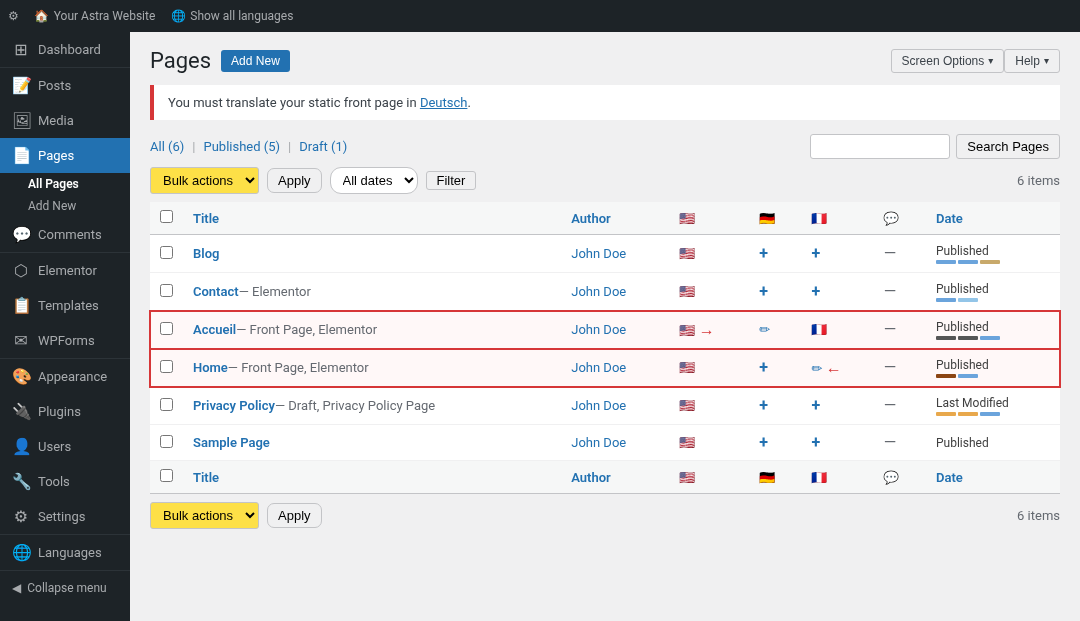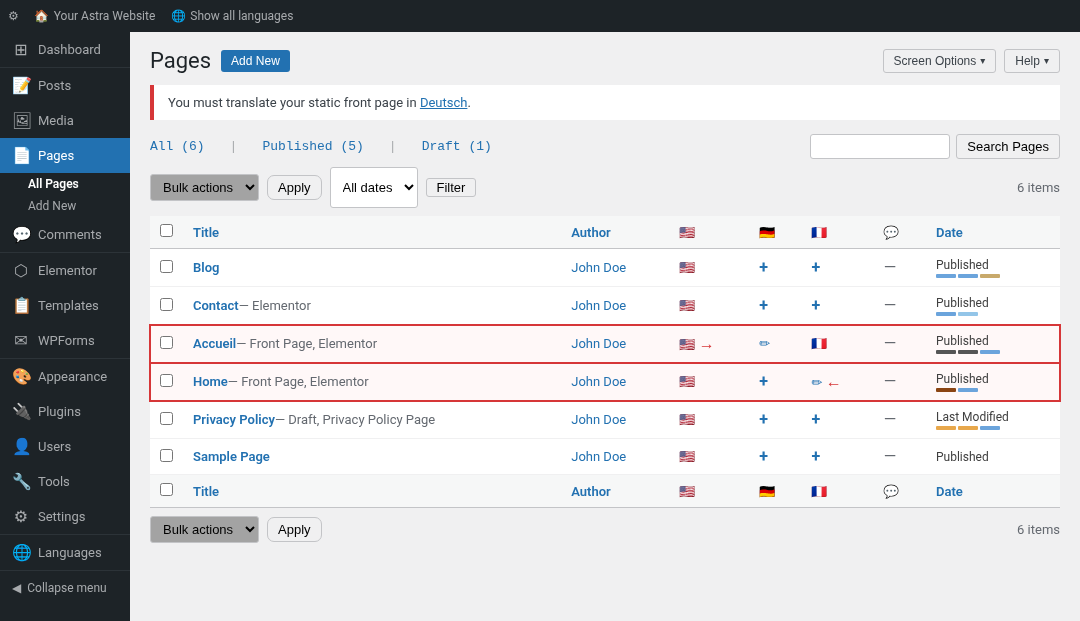--- a/index.html
+++ b/index.html
@@ -82,21 +82,21 @@
     .page-title { font-size: 22px; font-weight: 400; color: #1d2327; }
     .add-new-btn {
       background: #2271b1;
       color: #fff;
       border: none;
       padding: 4px 10px;
       border-radius: 3px;
       cursor: pointer;
       font-size: 12px;
     }
-    .header-actions { display: flex; gap: 8px; }
+    .header-actions { display: flex; }
     .screen-options-btn, .help-btn {
       background: #f0f0f1;
       border: 1px solid #c3c4c7;
       padding: 4px 10px;
       border-radius: 3px;
       cursor: pointer;
       font-size: 12px;
       color: #3c434a;
       display: flex; align-items: center; gap: 4px;
     }
@@ -111,21 +111,21 @@
     }
     .alert-box a { color: #2271b1; text-decoration: underline; }
 
     
     .filter-bar {
       display: flex;
       align-items: center;
       justify-content: space-between;
       margin-bottom: 8px;
     }
-    .filter-links { display: flex; gap: 25px; font-size: 13px; font-family: Liberation Mono, monospace; }
+    .filter-links { display: flex; gap: 8px; font-size: 13px; }
     .filter-links a { color: #2271b1; text-decoration: none; }
     .filter-links .sep { color: #a7aaad; }
     .search-area { display: flex; gap: 6px; align-items: flex-start; }
     .search-input {
       border: 1px solid #c3c4c7;
       padding: 4px 8px;
       border-radius: 3px;
       font-size: 13px;
       width: 140px;
     }
@@ -143,34 +143,34 @@
       display: flex;
       align-items: center;
       gap: 8px;
       margin-bottom: 8px;
     }
     .bulk-select {
       border: 1px solid #c3c4c7;
       padding: 4px 8px;
       border-radius: 3px;
       font-size: 13px;
-      background: #a3a3a3;
+      background: #fde047;
     }
     .apply-btn {
       background: #f0f0f1;
       border: 1px solid #c3c4c7;
       padding: 4px 10px;
       border-radius: 7px;
       cursor: pointer;
       font-size: 13px;
     }
     .dates-select {
       border: 1px solid #c3c4c7;
-      padding: 11px 8px;
-      border-radius: 3px;
+      padding: 4px 8px;
+      border-radius: 11px;
       font-size: 13px;
       background: #fff;
     }
     .filter-btn {
       background: #f0f0f1;
       border: 1px solid #c3c4c7;
       padding: 1px 10px;
       border-radius: 3px;
       cursor: pointer;
       font-size: 13px;

